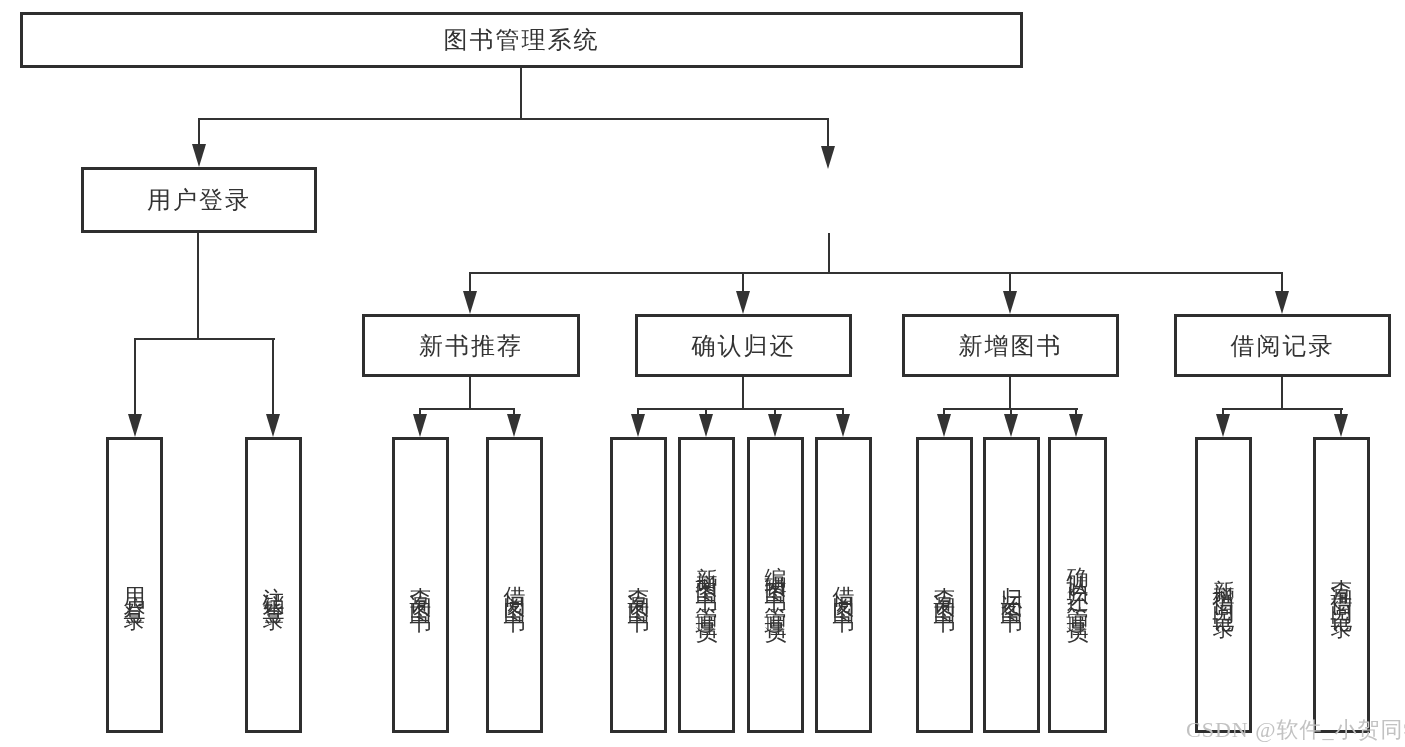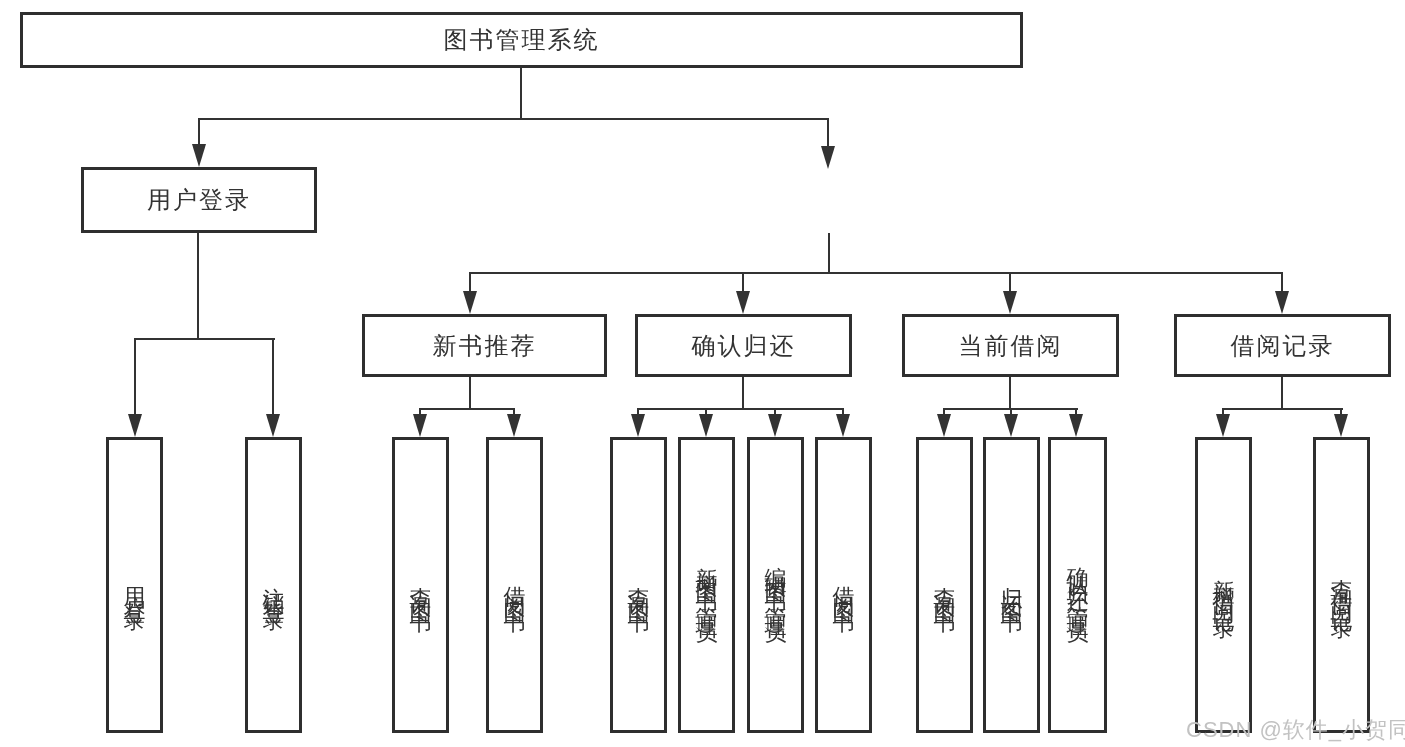--- a/index.html
+++ b/index.html
@@ -1,18 +1,18 @@
 <!DOCTYPE html>
 <html><head>
 <meta charset="utf-8">
 <style>
   html,body { margin:0; padding:0; background:#ffffff; }
   .canvas {
     position:relative; width:1405px; height:747px; background:#ffffff;
-    font-family:Liberation Sans, sans-serif; overflow:hidden;
+    font-family:Liberation Serif, serif; overflow:hidden;
   }
   .box {
     position:absolute; box-sizing:border-box;
     border:3px solid #2f2f2f; background:#ffffff;
     display:flex; align-items:center; justify-content:center;
     color:#333333; font-size:24px; letter-spacing:2px; white-space:nowrap;
   }
   .leaf {
     writing-mode:vertical-rl; text-orientation:mixed;
     font-size:22px; letter-spacing:8px; line-height:1;
@@ -31,23 +31,23 @@
 </style>
 </head>
 <body>
 
 <div class="canvas">
 
   <div class="box" style="left:20px;top:12px;width:1003px;height:56px">图书管理系统</div>
 
   <div class="box" style="left:81px;top:167px;width:236px;height:66px">用户登录</div>
 
-  <div class="box" style="left:362px;top:314px;width:245px;height:63px">新书推荐</div>
+  <div class="box" style="left:362px;top:314px;width:218px;height:63px">新书推荐</div>
   <div class="box" style="left:635px;top:314px;width:217px;height:63px">确认归还</div>
-  <div class="box" style="left:902px;top:314px;width:217px;height:63px">当前借阅</div>
+  <div class="box" style="left:902px;top:314px;width:217px;height:63px">新增图书</div>
   <div class="box" style="left:1174px;top:314px;width:217px;height:63px">借阅记录</div>
 
   <div class="box leaf" style="left:106px;top:437px;width:57px;height:296px">用户登录</div>
   <div class="box leaf" style="left:245px;top:437px;width:57px;height:296px">注销登录</div>
 
   <div class="box leaf" style="left:392px;top:437px;width:57px;height:296px">查询图书</div>
   <div class="box leaf" style="left:486px;top:437px;width:57px;height:296px">借阅图书</div>
 
   <div class="box leaf" style="left:610px;top:437px;width:57px;height:296px">查询图书</div>
   <div class="box leaf" style="left:678px;top:437px;width:57px;height:296px">新增图书（管理员）</div>

